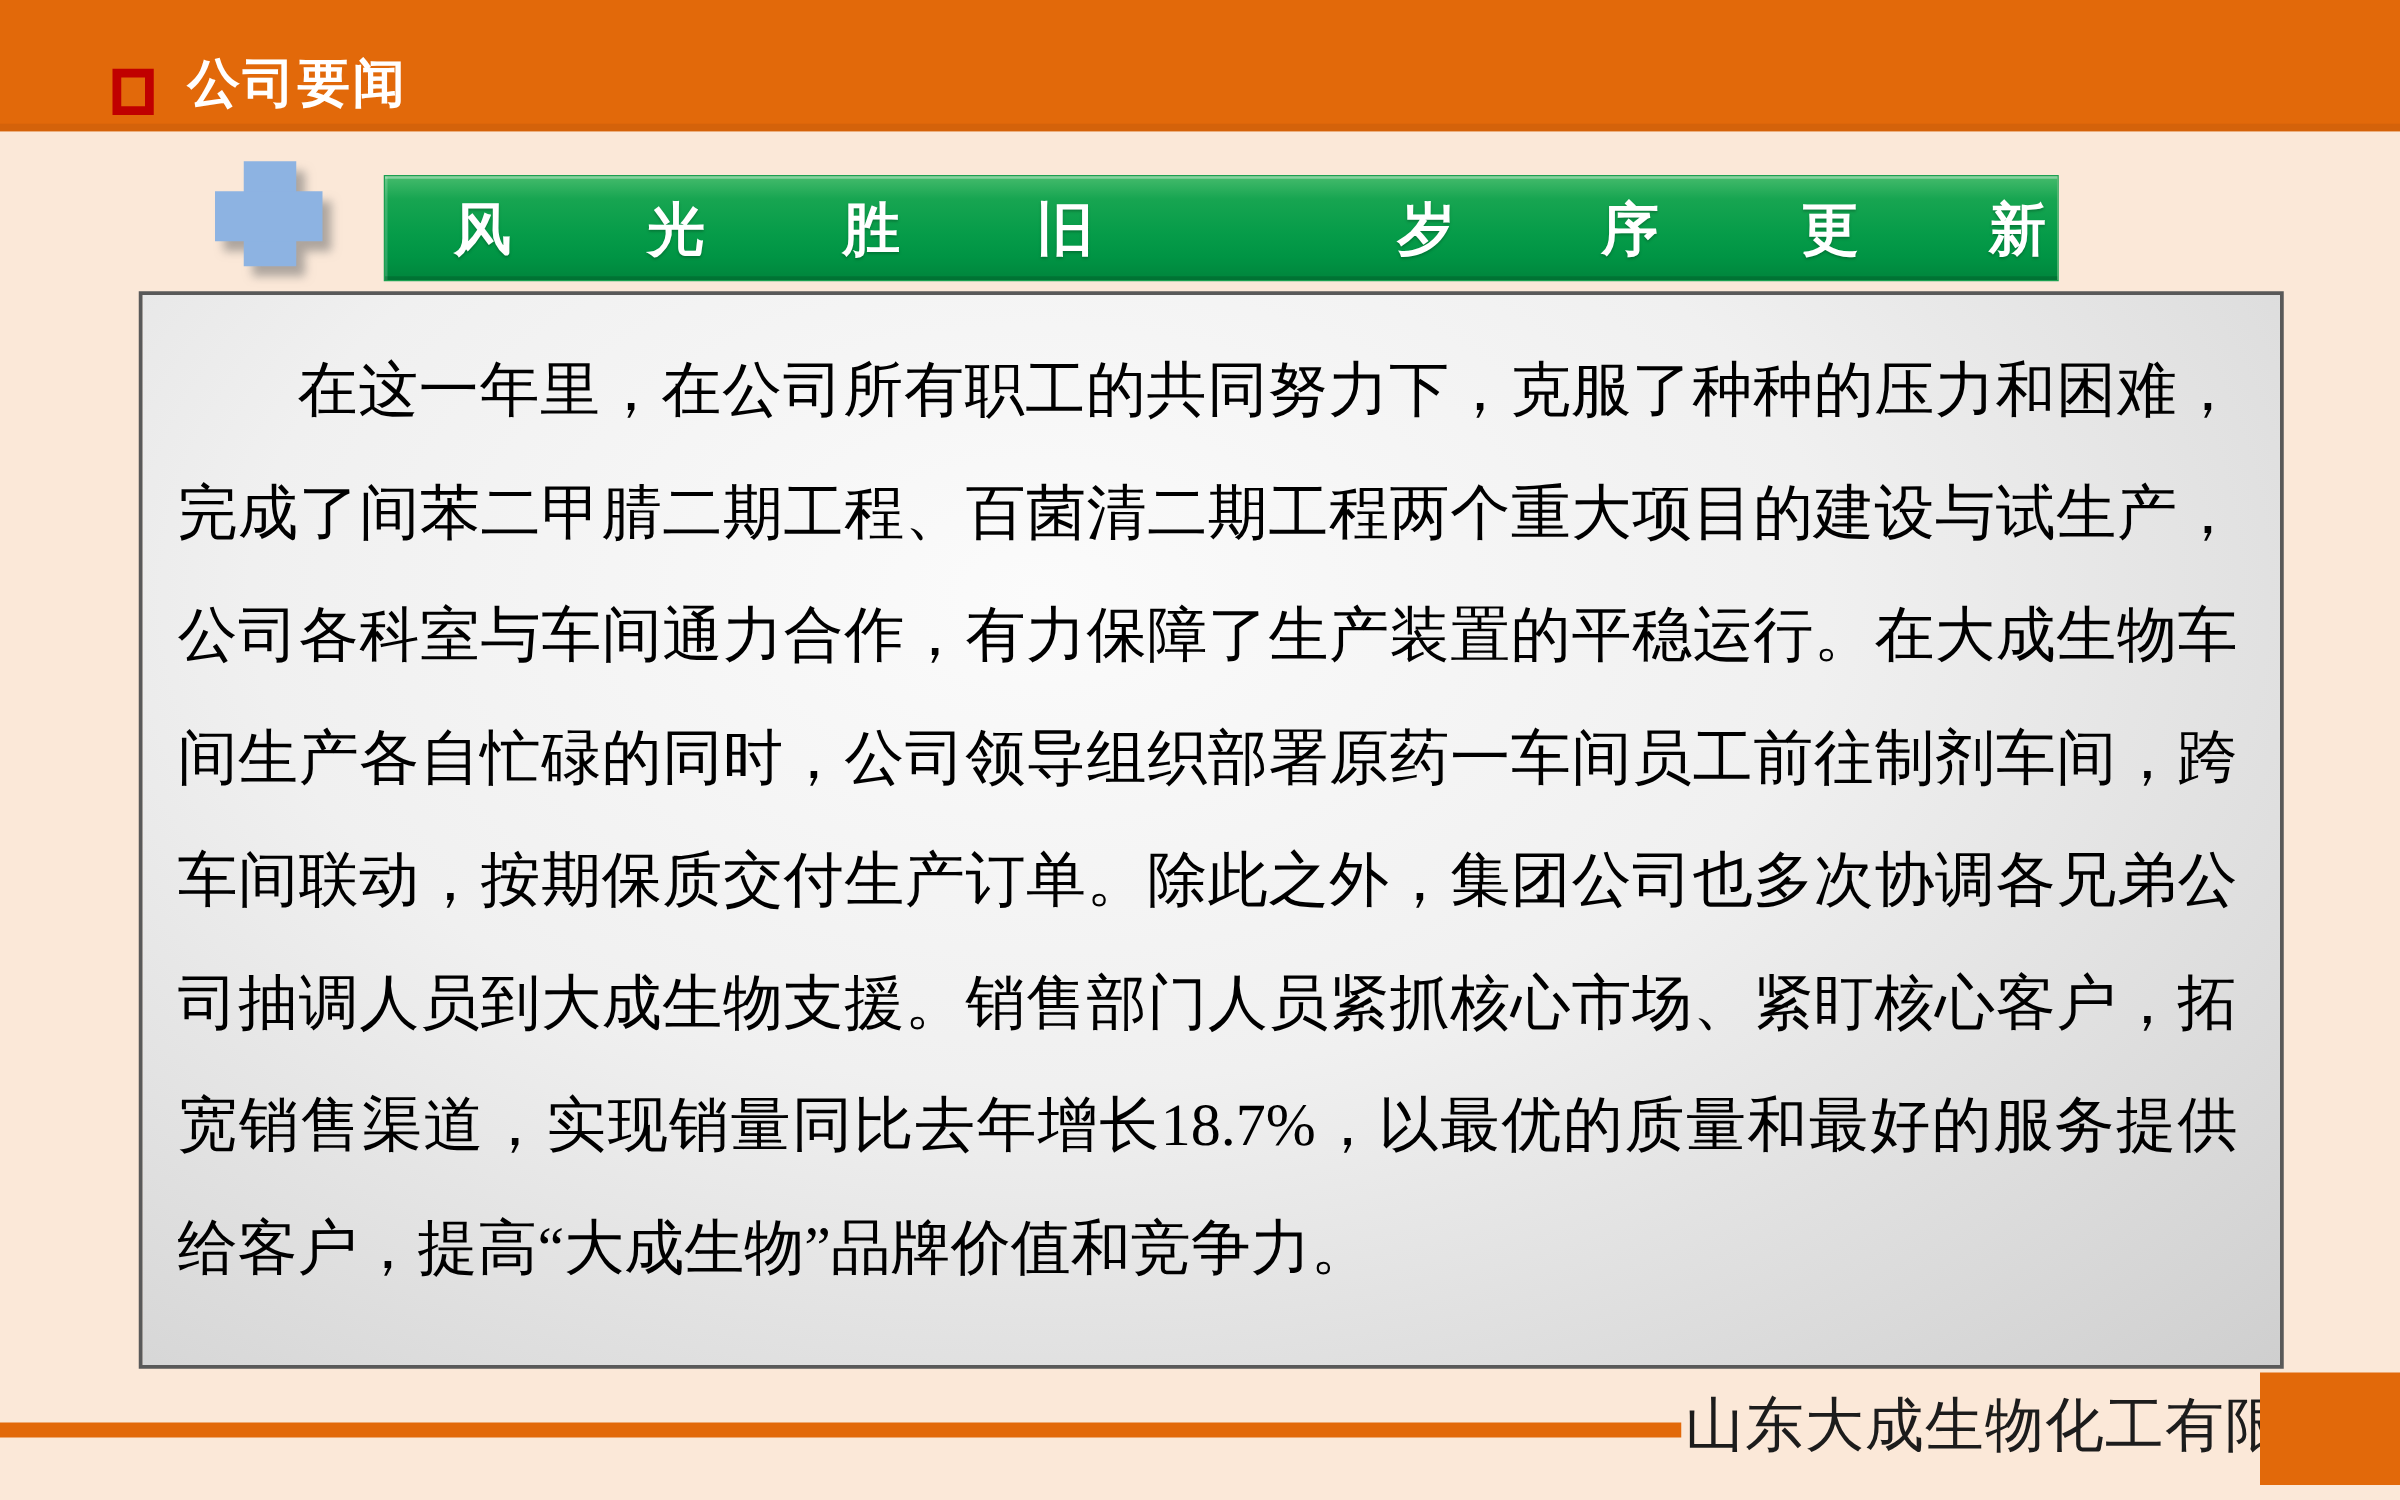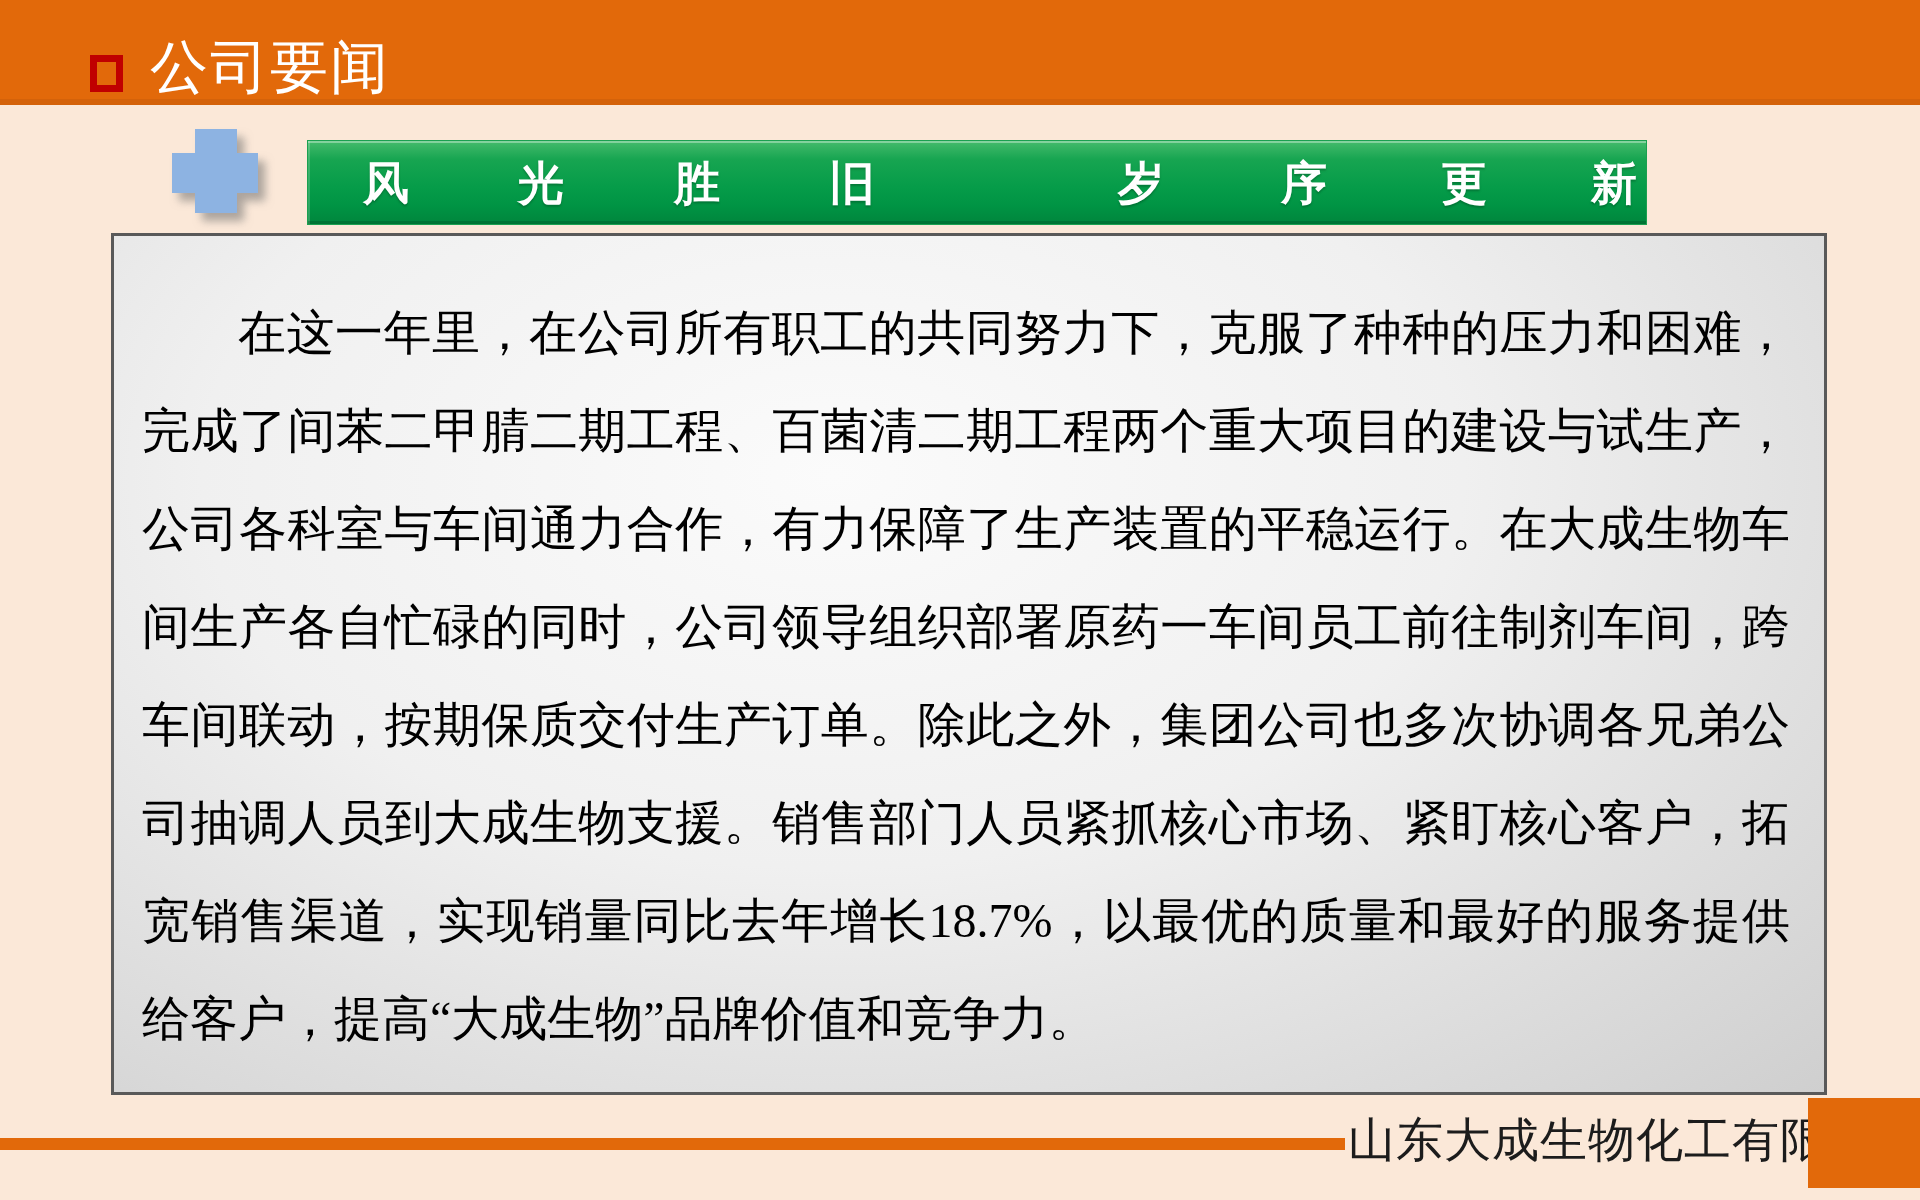--- a/index.html
+++ b/index.html
@@ -14,21 +14,21 @@
   .header-bar{
     position:absolute;left:0;top:0;width:1920px;height:99px;
     background:#e2690a;border-bottom:6px solid #d4620a;
   }
   .bullet-square{
     position:absolute;left:90px;top:55px;width:19px;height:23px;
     border:7px solid #c00000;background:transparent;
   }
   .page-title{
     position:absolute;left:150px;top:34px;
-    font-size:58px;line-height:66px;font-weight:normal;color:#ffffff;
+    font-size:42px;line-height:66px;font-weight:bold;color:#ffffff;
     letter-spacing:2px;white-space:nowrap;
   }
 
   
   .plus-icon{
     position:absolute;left:172px;top:129px;width:86px;height:84px;
     filter:drop-shadow(7px 8px 4px rgba(110,110,110,0.55));
   }
   .plus-icon .v{position:absolute;left:23px;top:0;width:42px;height:84px;background:#8db3e2;}
   .plus-icon .h{position:absolute;left:0;top:24px;width:86px;height:40px;background:#8db3e2;}
@@ -49,21 +49,21 @@
   .sc5{left:810px;} .sc6{left:973px;} .sc7{left:1133px;} .sc8{left:1283px;}
 
   
   .news-box{
     position:absolute;left:111px;top:233px;width:1716px;height:862px;
     box-sizing:border-box;border:3px solid #595959;
     background:radial-gradient(ellipse at 42% 28%, #fbfbfb 0%, #f0f0f0 45%, #dedede 75%, #cfcfcf 100%);
   }
   .news-paragraph{
     position:absolute;left:0;top:0;width:100%;height:100%;
-    box-sizing:border-box;padding:48px 34px 0 28px;
+    box-sizing:border-box;padding:28px 34px 0 28px;
     font-family:"Liberation Serif","DejaVu Serif",serif;
     font-size:48px;line-height:98px;color:#000000;
     text-align:justify;text-indent:2em;
   }
 
   
   .footer-line{
     position:absolute;left:0;top:1138px;width:1345px;height:12px;background:#e2690a;
   }
   .company-name{

